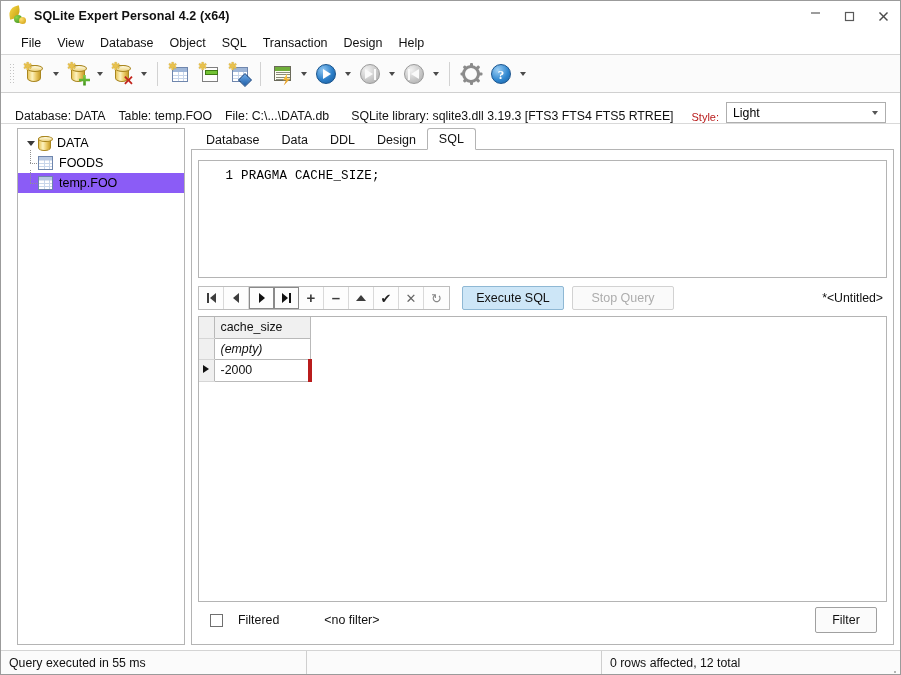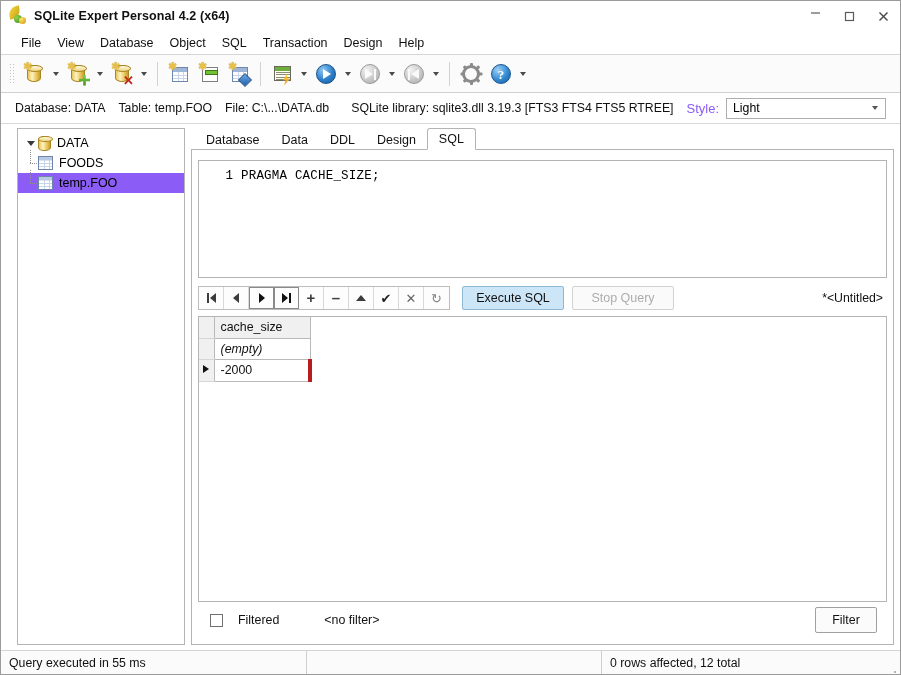--- a/index.html
+++ b/index.html
@@ -285,28 +285,28 @@
     line-height: 19px;
     text-align: center;
     font-family: "Liberation Serif", serif;
   }
 
   
   .infobar {
     height: 31px;
     min-height: 31px;
     display: flex;
-    align-items: center;
+    align-items: flex-end;
     background: #ffffff;
     padding-left: 14px;
     border-bottom: 1px solid #d9d9d9;
   }
   .info-text { font-size: 12.3px; color: #111; white-space: nowrap; }
   .info-gap { width: 13px; }
-  .style-label { margin-left: auto; font-size: 13px; color: #8b5cf6; }
+  .style-label { margin-left: auto; font-size: 11px; color: #b91c1c; }
   .style-combo {
     width: 160px; height: 21px;
     margin-left: 7px; margin-right: 14px;
     border: 1px solid #aeaeae;
     background: #ffffff;
     display: flex; align-items: center;
     font-size: 12.3px;
     padding-left: 6px;
     position: relative;
   }

